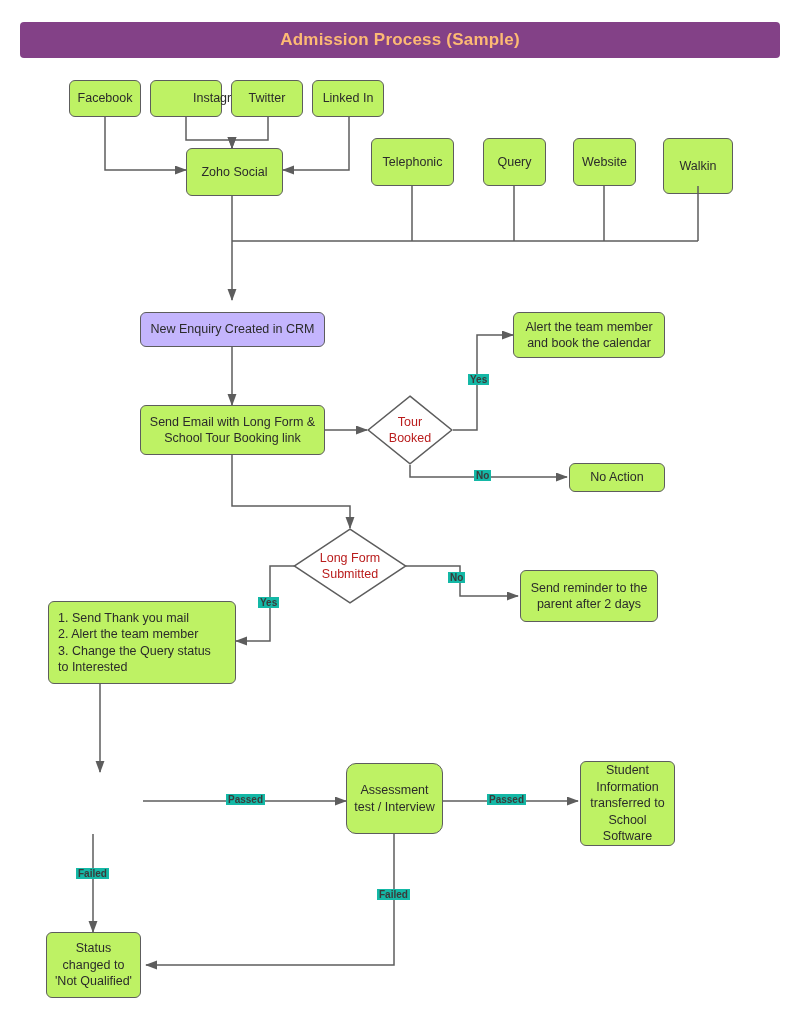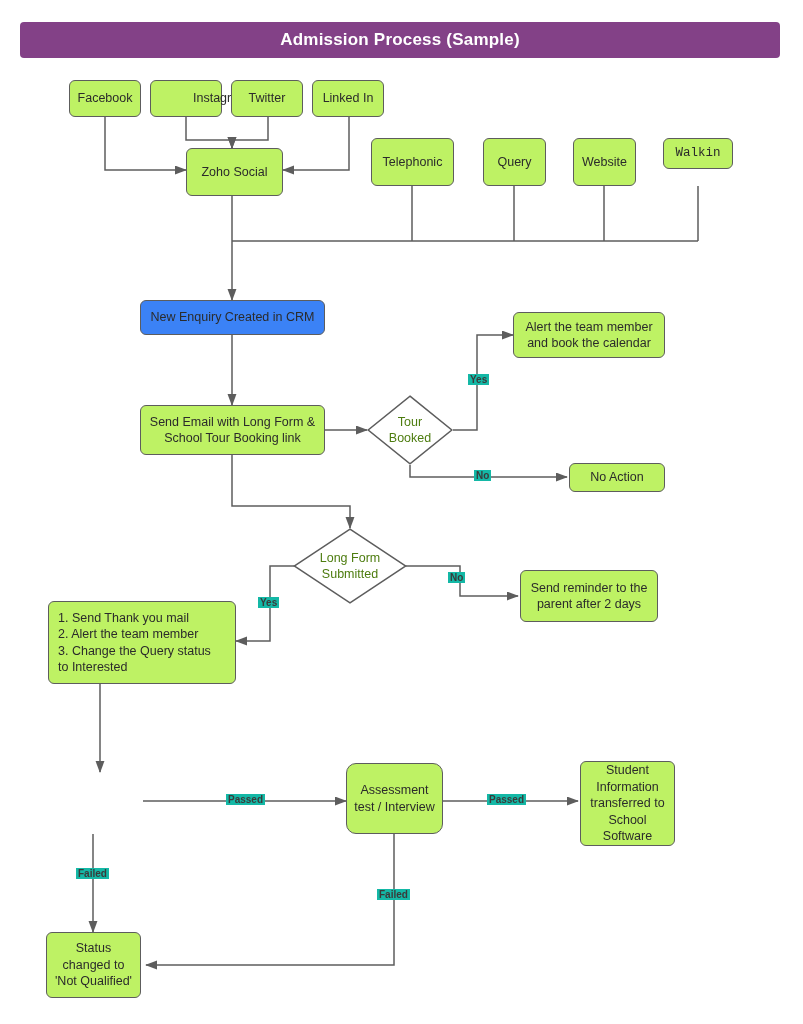--- a/index.html
+++ b/index.html
@@ -35,21 +35,21 @@
     width: 760px;
     height: 36px;
     background: #834187;
     border-radius: 4px;
     display: flex;
     align-items: center;
     justify-content: center;
     box-sizing: border-box;
   }
   .title-bar .title-text {
-    color: #ffffff;
+    color: #fdba74;
     font-size: 17px;
     font-weight: bold;
     letter-spacing: .2px;
     font-family: "Liberation Sans", sans-serif;
   }
 
   .node {
     position: absolute;
     box-sizing: border-box;
     background: #bef264;
@@ -59,21 +59,22 @@
     align-items: center;
     justify-content: center;
     text-align: center;
     color: #2b2b2b;
     font-size: 12.5px;
     line-height: 1.32;
     padding: 2px 5px;
     font-family: "Liberation Sans", sans-serif;
   }
   .node.pink {
-    background: #3b82f6;
+    background: #c4b5fd;
+    margin-top: 12px;
   }
   .node.left-align {
     text-align: left;
     justify-content: flex-start;
     padding-left: 9px;
   }
   .node .nlabel {
     white-space: pre-line;
     display: block;
     width: 100%;
@@ -91,21 +92,21 @@
   .diamond .dtext {
     position: absolute;
     left: 0; top: 0;
     width: 100%; height: 100%;
     display: flex;
     align-items: center;
     justify-content: center;
     text-align: center;
     font-size: 12.5px;
     line-height: 1.3;
-    color: #4d7c0f;
+    color: #b91c1c;
     white-space: pre-line;
     font-family: "Liberation Sans", sans-serif;
   }
 
   .edge-label {
     position: absolute;
     font-size: 10px;
     font-weight: bold;
     color: #3a3a3a;
     background: #14b8a6;
@@ -186,21 +187,21 @@
 
   <div class="node" style="left:371px; top:138px; width:83px; height:48px;">
     <span class="nlabel">Telephonic</span>
   </div>
   <div class="node" style="left:483px; top:138px; width:63px; height:48px;">
     <span class="nlabel">Query</span>
   </div>
   <div class="node" style="left:573px; top:138px; width:63px; height:48px;">
     <span class="nlabel">Website</span>
   </div>
-  <div class="node" style="left:663px; top:138px; width:70px; height:31px;font-family:Liberation Mono, monospace;">
+  <div class="node" style="left:663px; top:138px; width:70px; height:56px;">
     <span class="nlabel">Walkin</span>
   </div>
 
   <svg style="position:absolute;left:0;top:0;width:803px;height:1024px;pointer-events:none;" viewBox="0 0 803 1024">
     <g fill="none" stroke="#5d5d5d" stroke-width="1.5">
       <path d="M412,186 L412,241"></path>
       <path d="M514,186 L514,241"></path>
       <path d="M604,186 L604,241"></path>
       <path d="M698,186 L698,241"></path>
       <path d="M232,241 L698,241"></path>

